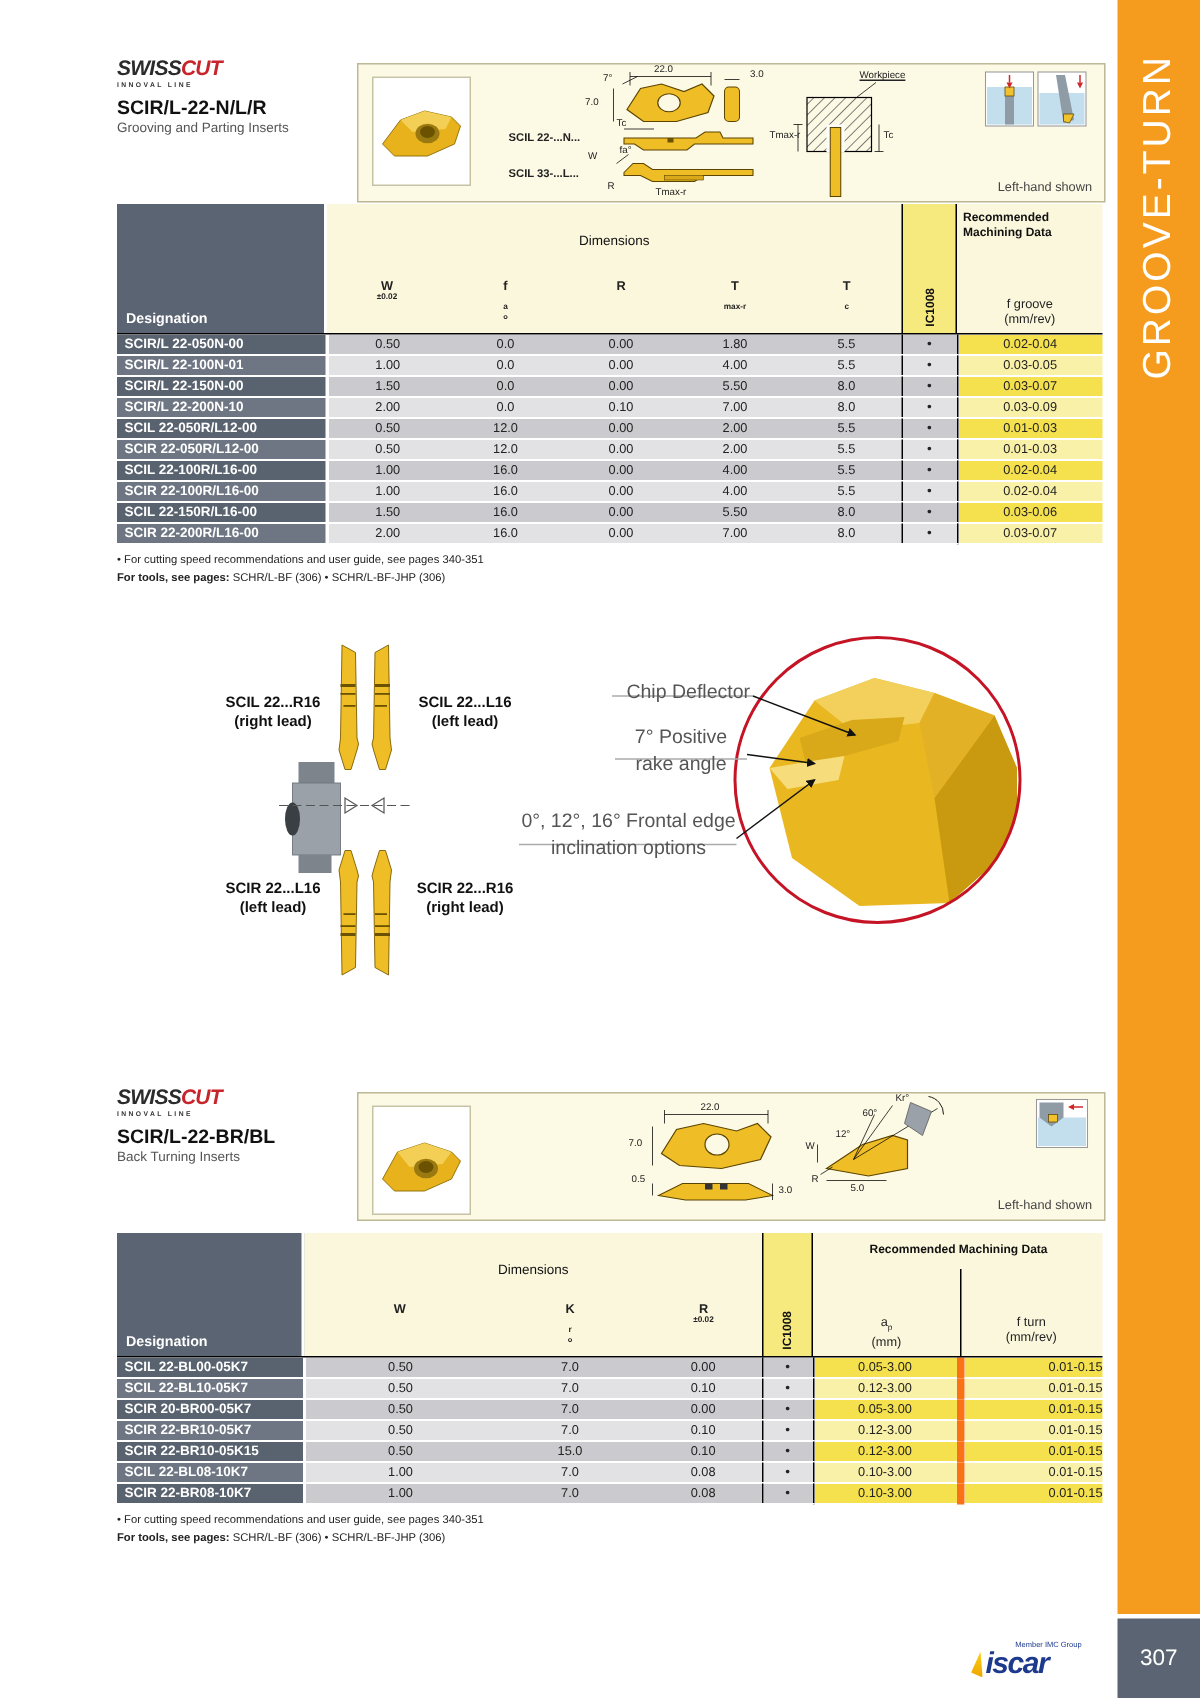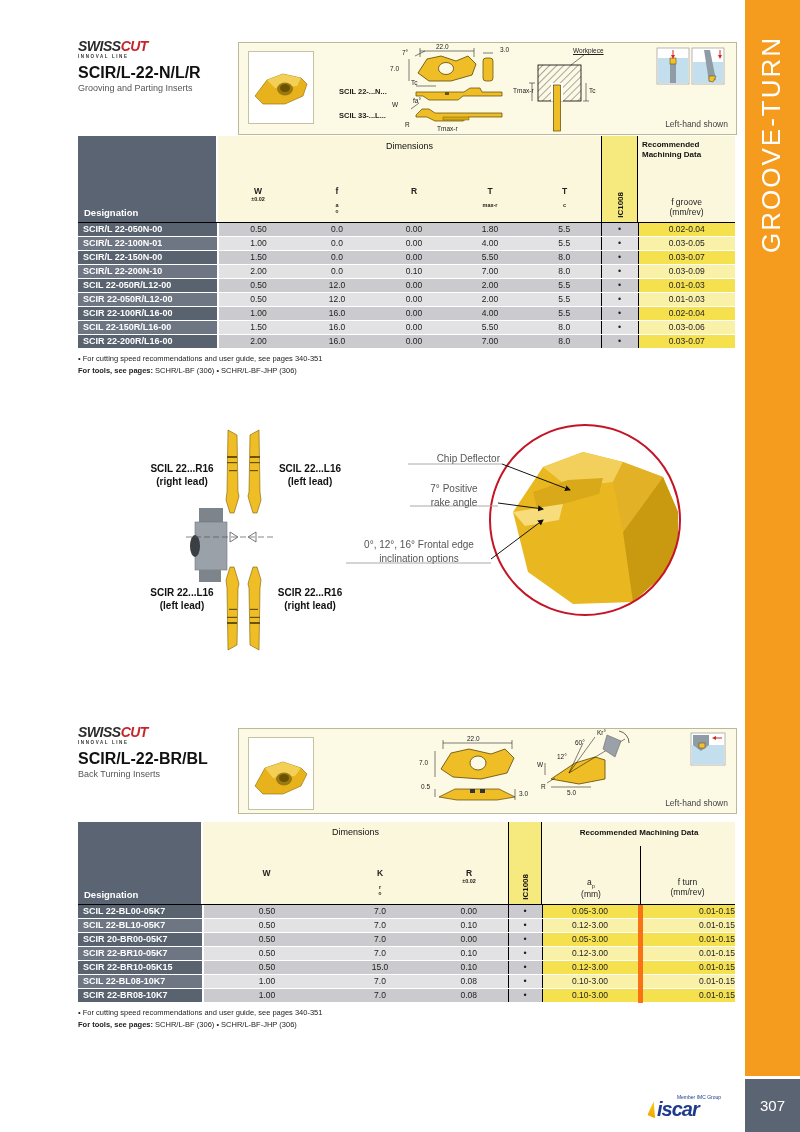--- a/index.html
+++ b/index.html
@@ -16,38 +16,38 @@
   .iscar-row{display:flex;align-items:flex-end;}
   .flame{width:8px;height:17px;background:linear-gradient(#F7D117,#F0A500);
          clip-path:polygon(60% 0,100% 100%,0 85%);transform:rotate(6deg);margin-right:1px;}
   .iscar-word{font-style:italic;font-weight:bold;font-size:20px;color:#1d3a8c;letter-spacing:-1px;line-height:0.9;}
   
   .sec-head{position:absolute;left:78px;width:160px;}
   .swisscut{line-height:1;}
   .swisscut .sw{font-style:italic;font-weight:800;font-size:14px;color:#2b2b2b;letter-spacing:-0.5px;}
   .swisscut .cut{font-style:italic;font-weight:800;font-size:14px;color:#C8242B;letter-spacing:-0.5px;}
   .swisscut .line{font-size:4.5px;font-weight:bold;letter-spacing:1.6px;color:#333;margin-top:1px;}
-  .sec-title{font-weight:bold;font-size:16px;color:#111;margin-top:4px;}
+  .sec-title{font-weight:bold;font-size:13px;color:#111;margin-top:4px;}
   .sec-sub{font-size:9px;color:#555;margin-top:1px;}
   
   .panel{position:absolute;left:238px;width:497px;background:#FCF9E4;border:1px solid #BDB896;}
   .photo{position:absolute;left:9px;top:8px;width:64px;height:71px;background:#fff;border:1px solid #C6C2A4;}
   .plabel{position:absolute;font-size:7.5px;font-weight:bold;color:#222;white-space:nowrap;}
   .dim{position:absolute;font-size:6.5px;color:#222;white-space:nowrap;}
   .lefthand{position:absolute;right:8px;bottom:5px;font-size:8.5px;color:#444;}
   .psvg{position:absolute;left:0;top:0;}
   
   .tbl{position:absolute;left:78px;width:657px;}
   .thead{position:relative;border-bottom:1px solid #000;}
   .h-des{position:absolute;left:0;top:0;bottom:0;width:140px;background:#5B6472;color:#fff;
          font-weight:bold;font-size:9.5px;display:flex;align-items:flex-end;
          padding:0 0 4px 6px;box-sizing:border-box;border-right:2px solid #fff;}
   .tbl2 .h-des{width:125px;}
   .h-dims{position:absolute;top:0;bottom:0;background:#FBF7DC;}
-  .h-title{text-align:center;font-size:9px;color:#111;padding-top:5px;}
+  .h-title{text-align:center;font-size:9px;color:#111;padding-top:19px;}
   .h-cols{position:absolute;bottom:4px;left:0;right:0;display:flex;}
   .h-cols span{display:block;text-align:center;font-weight:bold;font-size:8.5px;}
   sup{font-size:5.5px;vertical-align:super;}
   sub{font-size:5.5px;vertical-align:sub;}
   .h-ic{position:absolute;top:0;bottom:0;background:#F6E97E;border-left:1px solid #000;border-right:1px solid #000;box-sizing:border-box;}
   .h-ic .vtext{position:absolute;bottom:4px;left:50%;transform:translateX(-50%) rotate(180deg);
          writing-mode:vertical-rl;font-weight:bold;font-size:8px;color:#111;}
   .h-rec{position:absolute;top:0;bottom:0;background:#FBF7DC;}
   .rec-title{font-size:8px;font-weight:bold;color:#111;padding:4px 3px 0 4px;line-height:1.2;}
   .tbl2 .rec-title{text-align:center;padding-top:6px;}
@@ -66,21 +66,21 @@
   table.data tr:nth-child(even) td.col-designation{background:#6E7683;}
   table.data td.col-ic{border-left:1px solid #000;border-right:1px solid #000;font-size:9px;}
   table.data tr:nth-child(odd) td.col-f,table.data tr:nth-child(odd) td.col-ap{background:#F5E04E;}
   table.data tr:nth-child(even) td.col-f,table.data tr:nth-child(even) td.col-ap{background:#FAF1A8;}
   .tbl2 table.data td.col-f{border-left:5px solid #f97316;text-align:right;}
   .notes{margin-top:5px;font-size:7.5px;color:#222;line-height:1.2;}
   .notes .n2{margin-top:3px;}
   
   .figure{position:absolute;left:78px;top:412px;width:657px;height:255px;}
   .figlabel{position:absolute;text-align:center;font-weight:bold;font-size:10px;color:#111;line-height:1.3;}
-  .ann{position:absolute;font-size:10px;color:#555;line-height:1.35;}
+  .ann{position:absolute;font-size:13px;color:#555;line-height:1.35;}
 </style>
 </head>
 <body>
 
 <div id="page">
 
   <div class="sidebar">
     <div class="vlabel">GROOVE-TURN</div>
   </div>
   <div class="pagenum-box">
@@ -271,20 +271,30 @@
           </tr>
           <tr>
             <td class="col-designation">SCIR 22-050R/L12-00</td>
             <td class="col-w">0.50</td>
             <td class="col-fa">12.0</td>
             <td class="col-r">0.00</td>
             <td class="col-tmax">2.00</td>
             <td class="col-tc">5.5</td>
             <td class="col-ic">•</td>
             <td class="col-f">0.01-0.03</td>
+          </tr>
+          <tr>
+            <td class="col-designation">SCIL 22-100R/L16-00</td>
+            <td class="col-w">1.00</td>
+            <td class="col-fa">16.0</td>
+            <td class="col-r">0.00</td>
+            <td class="col-tmax">4.00</td>
+            <td class="col-tc">5.5</td>
+            <td class="col-ic">•</td>
+            <td class="col-f">0.02-0.04</td>
           </tr>
           <tr>
             <td class="col-designation">SCIR 22-100R/L16-00</td>
             <td class="col-w">1.00</td>
             <td class="col-fa">16.0</td>
             <td class="col-r">0.00</td>
             <td class="col-tmax">4.00</td>
             <td class="col-tc">5.5</td>
             <td class="col-ic">•</td>
             <td class="col-f">0.02-0.04</td>

